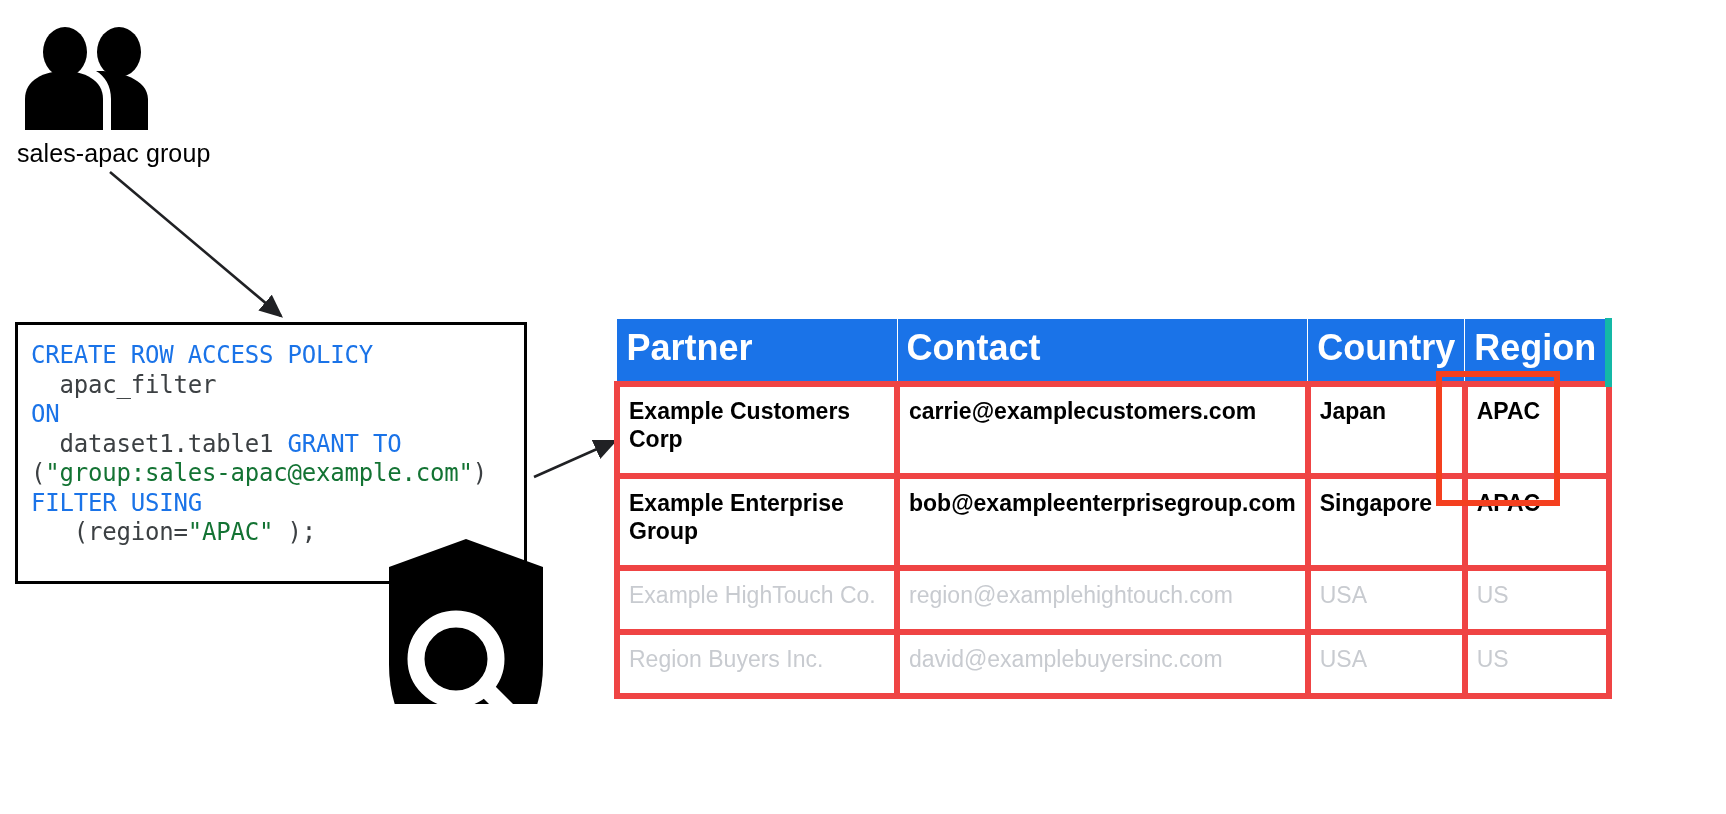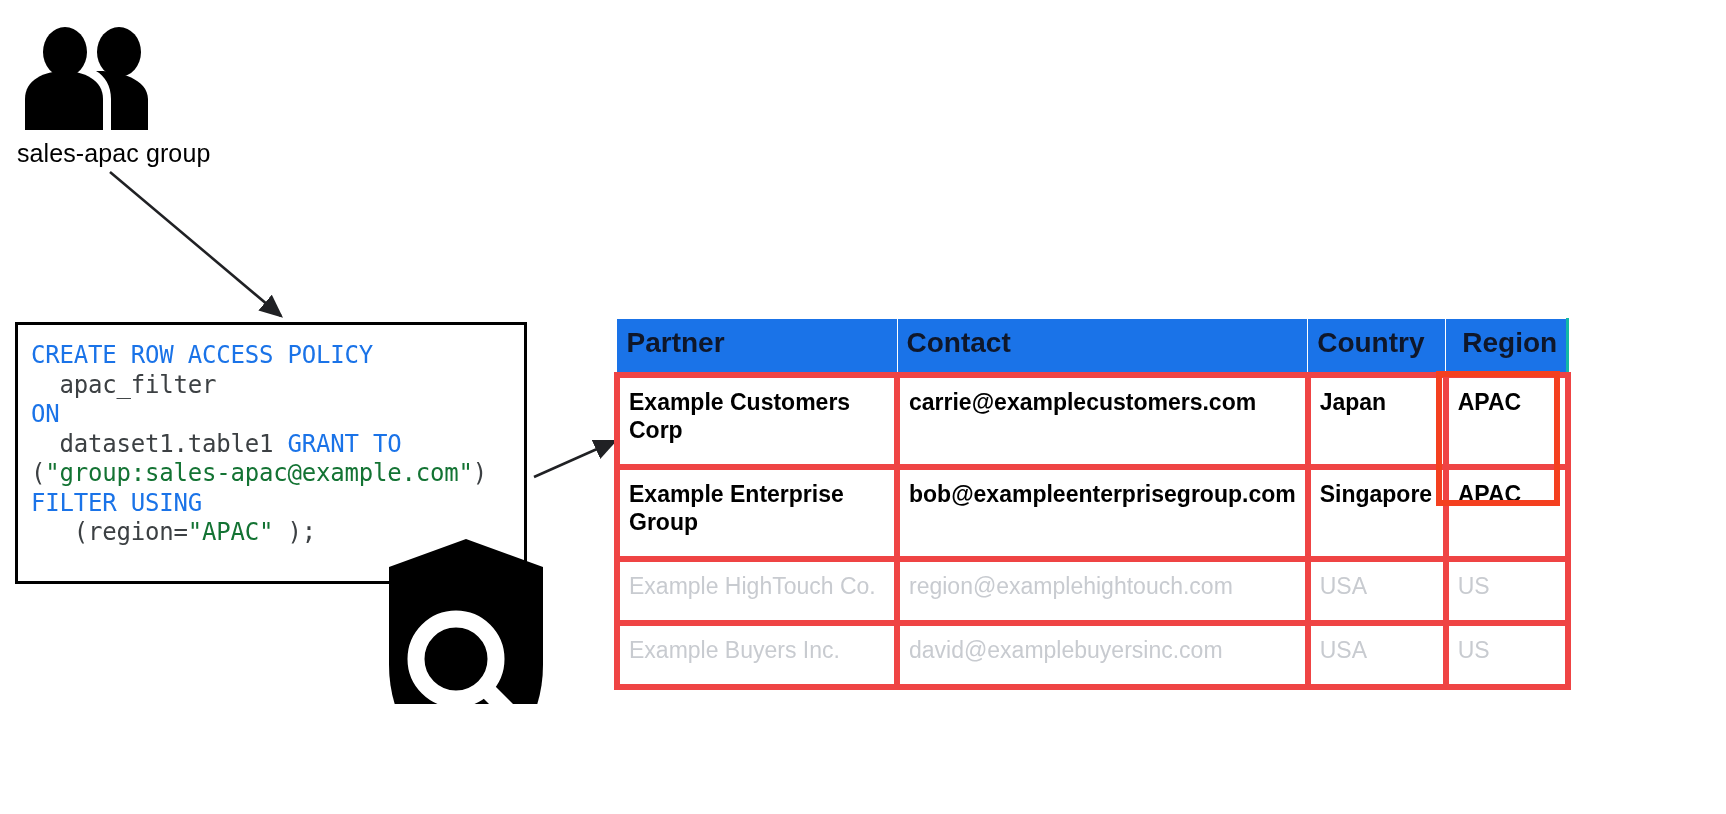--- a/index.html
+++ b/index.html
@@ -93,31 +93,31 @@
   #partner-table th,
   #partner-table td {
     border: 6px solid #ef4444;
     text-align: left;
     vertical-align: top;
     padding: 10px 9px 20px 9px;
     box-sizing: border-box;
   }
   #partner-table thead th {
     background: #1a73e8;
-    color: #0f172a;
+    color: #ffffff;
     font-weight: bold;
-    font-size: 28px;
+    font-size: 36px;
     border: 1px solid #ffffff;
     border-bottom: none;
     padding: 8px 9px 12px 9px;
     height: 56px;
     vertical-align: middle;
   }
   #partner-table thead th:first-child { border-left: 1px solid #1a73e8; }
-  #partner-table thead th:last-child  { border-right: 3px solid #14b8a6; text-align: right; }
+  #partner-table thead th:last-child  { border-right: 7px solid #14b8a6; text-align: right; }
 
   .col-partner { width: 280px; }
   .col-contact { width: 406px; }
   .col-country { width: 138px; }
   .col-region  { width: 122px; }
 
   #partner-table tbody tr.row-visible td {
     color: #000000;
     font-weight: bold;
     line-height: 28px;
@@ -210,21 +210,21 @@
         <td>Singapore</td>
         <td>APAC</td>
       </tr>
       <tr class="row-masked">
         <td>Example HighTouch Co.</td>
         <td>region@examplehightouch.com</td>
         <td>USA</td>
         <td>US</td>
       </tr>
       <tr class="row-masked">
-        <td>Example Buyers Inc.</td>
+        <td>Region Buyers Inc.</td>
         <td>david@examplebuyersinc.com</td>
         <td>USA</td>
         <td>US</td>
       </tr>
     </tbody>
   </table>
 
   <div id="region-highlight"></div>
 
 </div>

